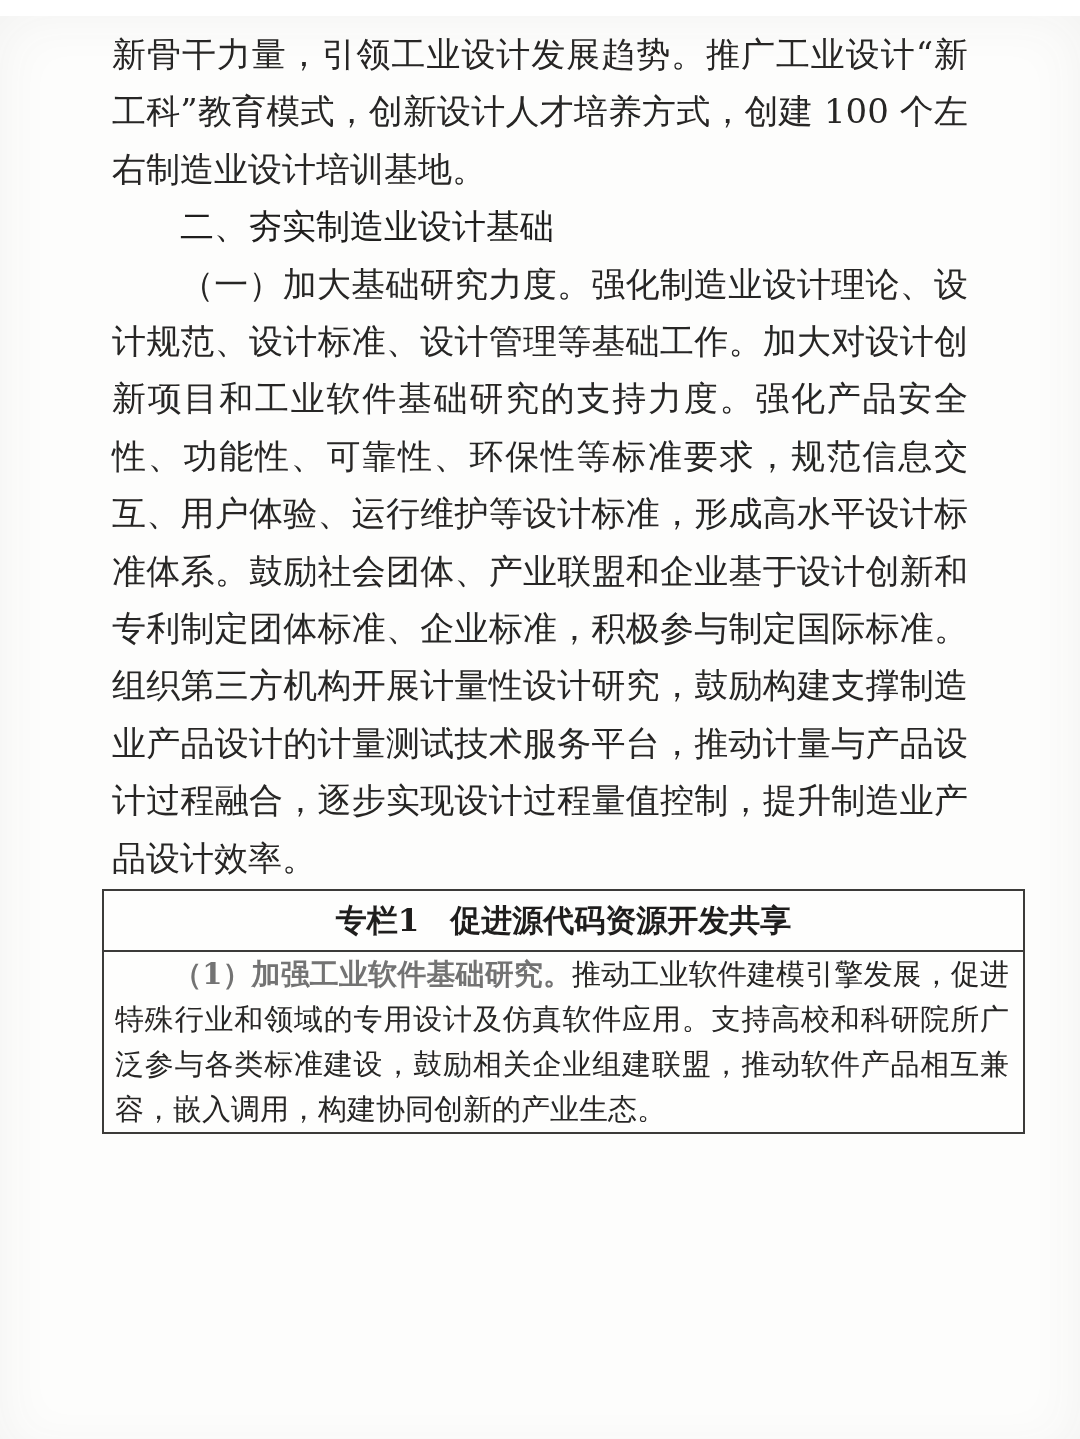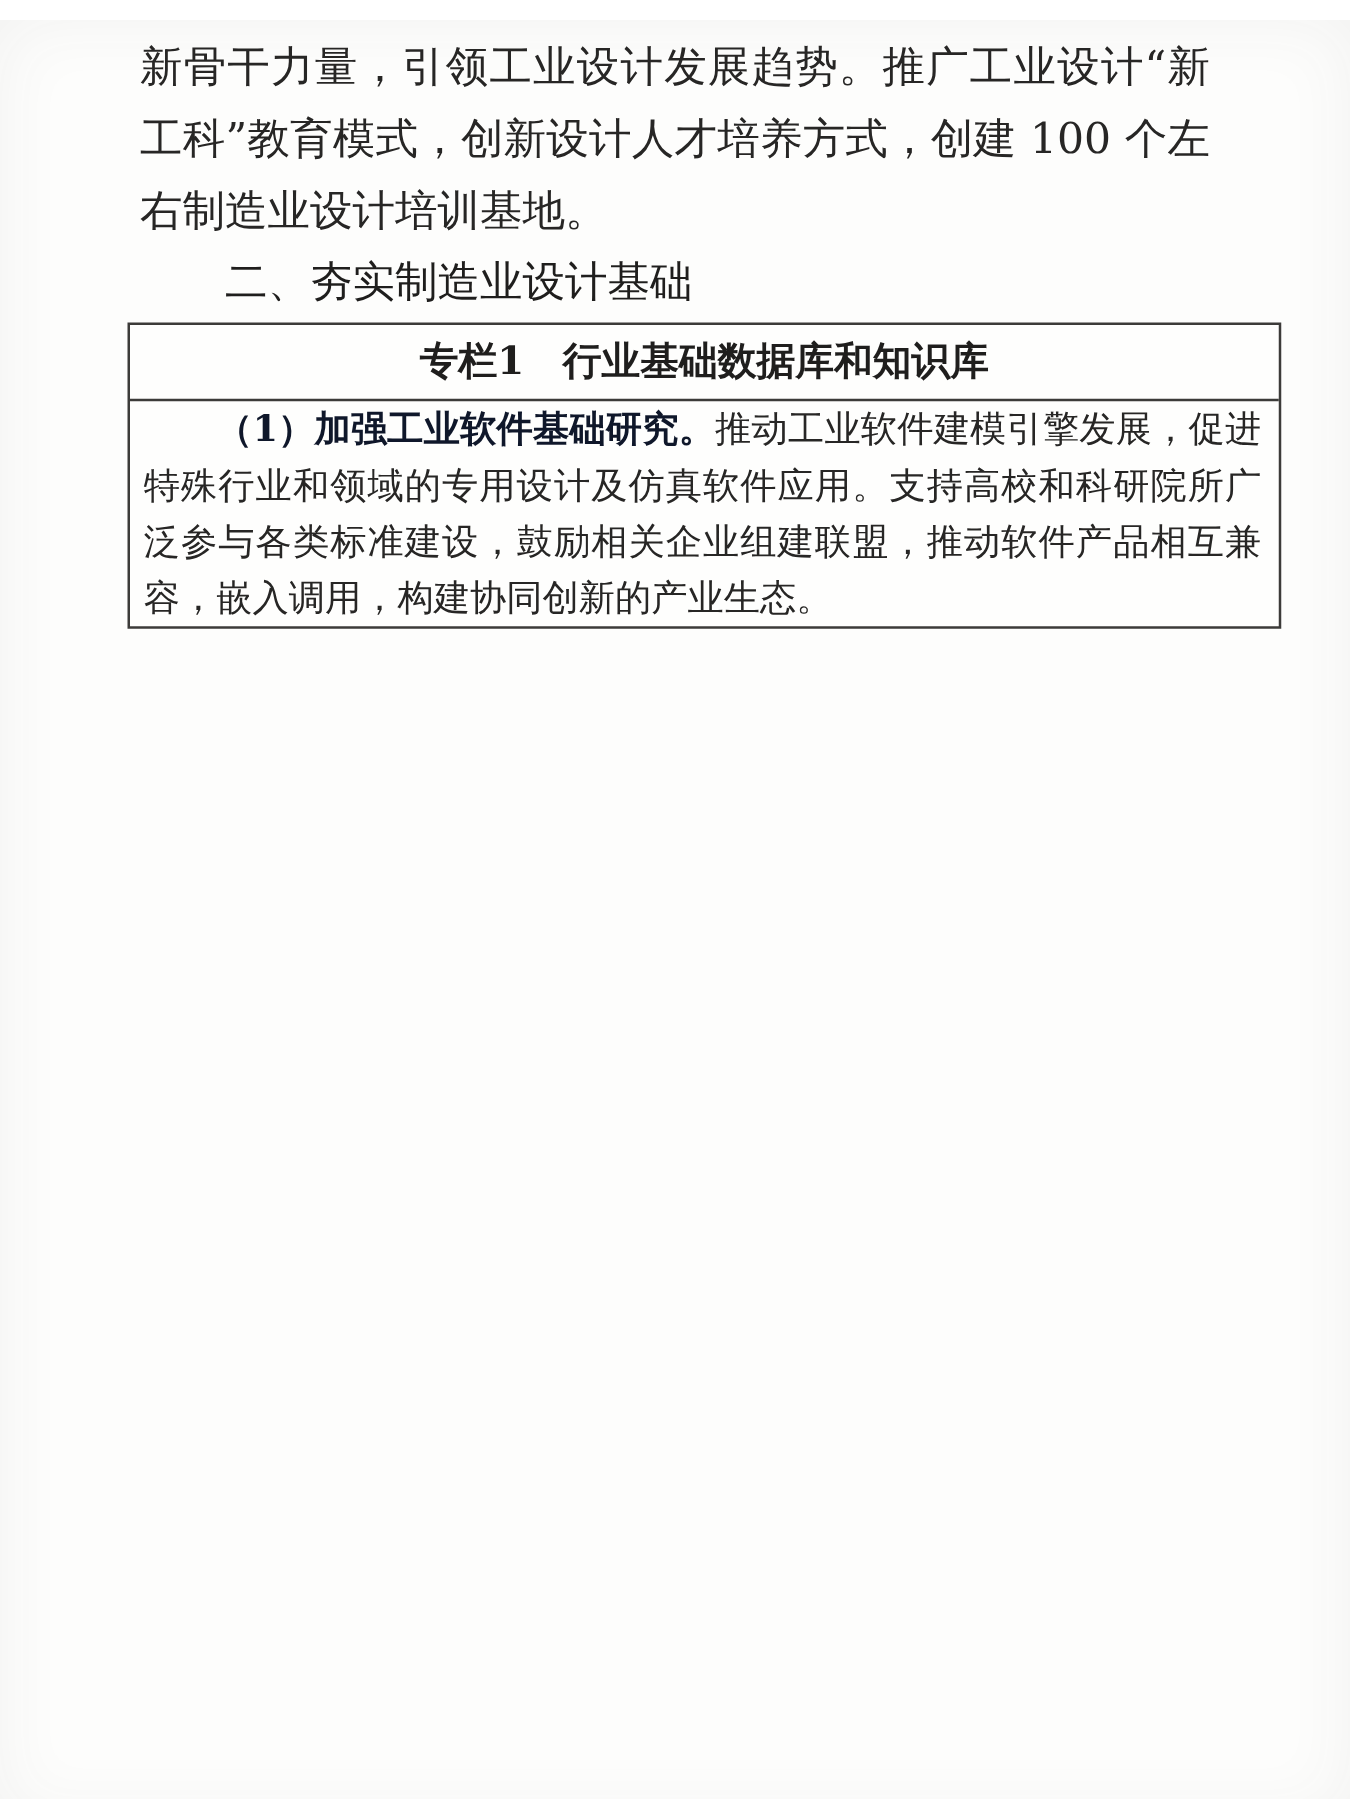--- a/index.html
+++ b/index.html
@@ -59,35 +59,36 @@
   .column-box .box-body {
     font-size: 29px;
     line-height: 45px;
     text-align: justify;
     text-justify: inter-character;
     padding: 0 14px 0 11px;
     text-indent: 2em;
   }
   .column-box .box-body .lead {
     font-weight: bold;
-    color: #0f172a;
+    color: #737373;
   }
 </style>
 </head>
 <body>
 
 <div class="page">
   <div class="body-text">
 
     <p>新骨干力量，引领工业设计发展趋势。推广工业设计“新工科”教育模式，创新设计人才培养方式，创建 100 个左右制造业设计培训基地。</p>
 
     <p class="section-heading">二、夯实制造业设计基础</p>
 
+    <p class="indent">（一）加大基础研究力度。强化制造业设计理论、设计规范、设计标准、设计管理等基础工作。加大对设计创新项目和工业软件基础研究的支持力度。强化产品安全性、功能性、可靠性、环保性等标准要求，规范信息交互、用户体验、运行维护等设计标准，形成高水平设计标准体系。鼓励社会团体、产业联盟和企业基于设计创新和专利制定团体标准、企业标准，积极参与制定国际标准。组织第三方机构开展计量性设计研究，鼓励构建支撑制造业产品设计的计量测试技术服务平台，推动计量与产品设计过程融合，逐步实现设计过程量值控制，提升制造业产品设计效率。</p>
 
   </div>
 
   <div class="column-box">
-    <div class="box-title">专栏1　行业基础数据库和知识库</div>
+    <div class="box-title">专栏1　促进源代码资源开发共享</div>
     <div class="box-body">
       <span class="lead">（1）加强工业软件基础研究。</span><span>推动工业软件建模引擎发展，促进特殊行业和领域的专用设计及仿真软件应用。支持高校和科研院所广泛参与各类标准建设，鼓励相关企业组建联盟，推动软件产品相互兼容，嵌入调用，构建协同创新的产业生态。</span>
     </div>
   </div>
 </div>
 
 </body></html>

